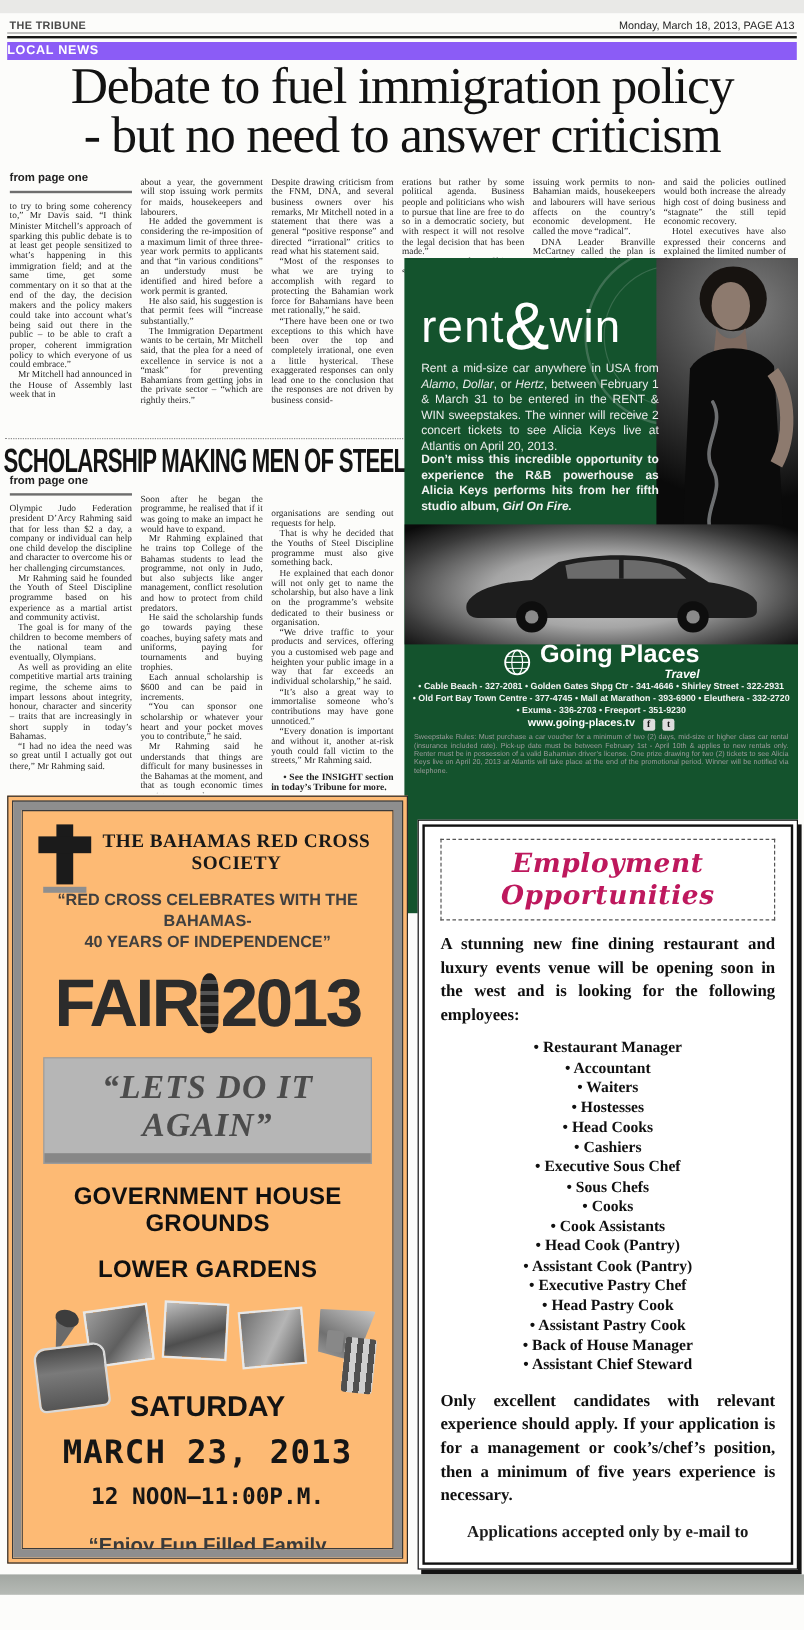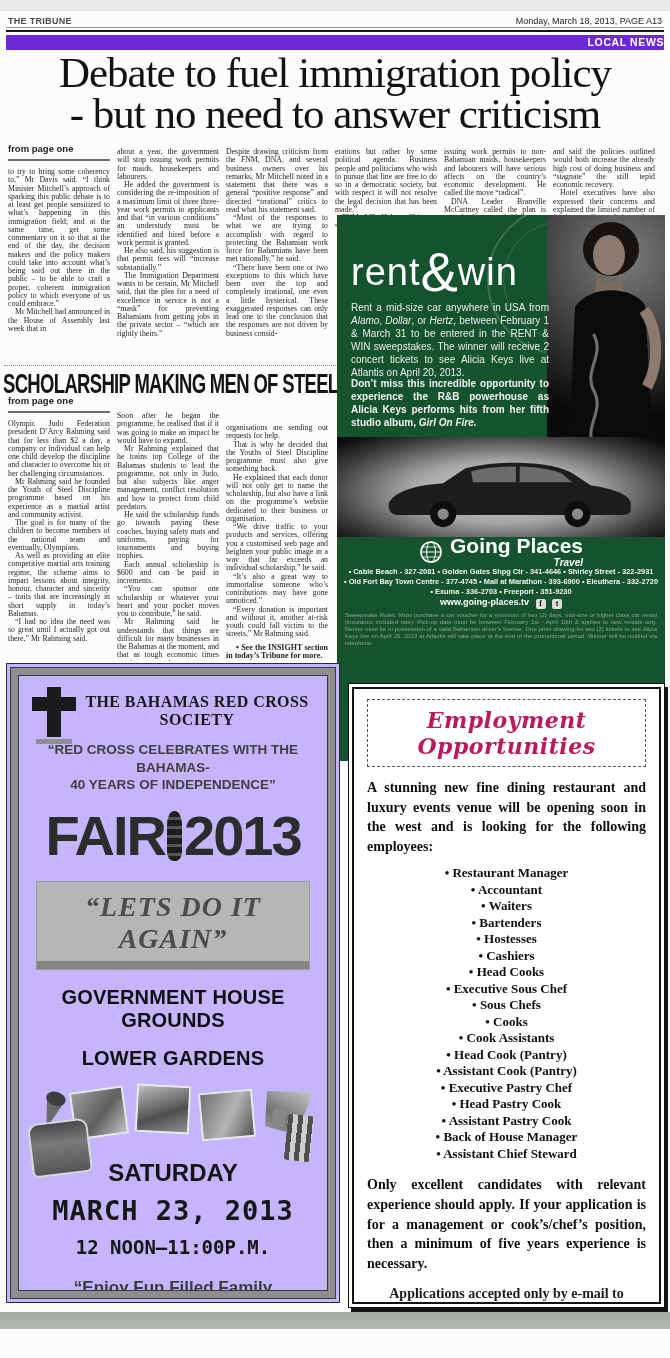--- a/index.html
+++ b/index.html
@@ -5,22 +5,22 @@
   * { margin:0; padding:0; box-sizing:border-box; }
   html,body { background:#e9e9e7; }
   .page { position:relative; width:670px; height:1358px; margin:11px auto; background:#fcfcfa;
           color:#1c1c1c; font-family:"Liberation Serif", serif; overflow:hidden; }
 
   
   .mast-left  { position:absolute; top:5px; left:8px;  font:bold 9px "Liberation Sans", sans-serif; color:#4a4a4a; letter-spacing:.3px; }
   .mast-right { position:absolute; top:5px; right:8px; font:9px "Liberation Sans", sans-serif; color:#222; }
   .mast-rule1 { position:absolute; top:16px; left:6px; right:6px; height:1px; background:#9a9a9a; }
   .mast-rule2 { position:absolute; top:19px; left:6px; right:6px; height:2px; background:#161616; }
-  .section-banner { position:absolute; top:24px; left:6px; right:6px; height:15px; background:#6d28d9;
-          color:#fff; font:bold 10.5px "Liberation Sans", sans-serif; text-align:right; line-height:15px; letter-spacing:.6px; }
+  .section-banner { position:absolute; top:24px; left:6px; right:6px; height:15px; background:#8b5cf6;
+          color:#fff; font:bold 10.5px "Liberation Sans", sans-serif; text-align:left; line-height:15px; letter-spacing:.6px; }
 
   
   .headline { position:absolute; top:41px; left:0; right:0; text-align:center;
           font-family:"Liberation Serif", serif; font-size:43px; line-height:.96; letter-spacing:-1px; color:#121212; }
 
   
   .col { position:absolute; width:102px; font-size:7.8px; line-height:1.06; text-align:justify; color:#242424; overflow:hidden; }
   .col p { margin:0; }
   .col p + p { text-indent:7px; }
   .from-label { font:bold 9.5px "Liberation Sans", sans-serif; color:#222; border-bottom:2px solid #6e6e6e;
@@ -67,21 +67,21 @@
   .rw-gp-sub  { font-style:italic; font-weight:bold; font-size:10px; color:#fff; text-align:right; margin-top:1px; }
   .rw-loc { position:absolute; left:5px; right:5px; top:352px; z-index:4; font-size:7.4px; font-weight:600;
           line-height:1.35; text-align:center; color:#f4f4f4; }
   .rw-web { position:absolute; left:0; right:0; top:382px; z-index:4; text-align:center; font-size:9px; font-weight:bold; color:#fff; }
   .soc { display:inline-block; width:10px; height:10px; border-radius:2px; background:#dcdcdc; color:#111;
           font:bold 8px "Liberation Serif", serif; line-height:10px; text-align:center; margin-left:4px; vertical-align:-1px; }
   .rw-rules { position:absolute; left:8px; right:8px; top:397px; z-index:4; font-size:6px; line-height:1.16;
           text-align:justify; color:#9b9b9b; }
 
   
-  .redcross { position:absolute; left:6px; top:652px; width:334px; height:640px; background:#c4b5fd;
+  .redcross { position:absolute; left:6px; top:652px; width:334px; height:640px; background:#fdba74;
           border:1px solid #2a2a2a; padding:4px; }
   .rc-frame { height:100%; border:7px solid #8e8e8e; box-shadow:inset 0 0 0 1px #3a3a3a, 0 0 0 1px #3a3a3a;
           position:relative; text-align:center; padding-top:14px; overflow:hidden; }
   .rc-cross { position:absolute; left:14px; top:12px; width:44px; height:58px; }
   .rc-cross .v { position:absolute; left:15px; top:0; width:14px; height:50px; background:#1b1b1b; }
   .rc-cross .h { position:absolute; left:0; top:10px; width:44px; height:14px; background:#1b1b1b; }
   .rc-cross .base { position:absolute; left:4px; top:52px; width:36px; height:5px; background:#8f8f8f; }
   .rc-org { margin:4px 8px 0 56px; font:bold 16px "Liberation Serif", serif; color:#181818; letter-spacing:.4px; }
   .rc-quote { font:bold 13.5px "Liberation Sans", sans-serif; color:#3f3f3f; line-height:1.3; }
   .rc-quote.first { margin-top:12px; }
@@ -296,24 +296,23 @@
   <div class="employment">
     <div class="emp-inner">
       <div class="emp-titlebox">
         <div class="emp-title">Employment Opportunities</div>
       </div>
       <div class="emp-intro">A stunning new fine dining restaurant and luxury events venue will be opening soon in the west and is looking for the following employees:</div>
       <div class="emp-list">
         <div class="emp-item">Restaurant Manager</div>
         <div class="emp-item">Accountant</div>
         <div class="emp-item">Waiters</div>
-        <div class="emp-item">Bartenders</div>
         <div class="emp-item">Hostesses</div>
+        <div class="emp-item">Head Cooks</div>
         <div class="emp-item">Cashiers</div>
-        <div class="emp-item">Head Cooks</div>
         <div class="emp-item">Executive Sous Chef</div>
         <div class="emp-item">Sous Chefs</div>
         <div class="emp-item">Cooks</div>
         <div class="emp-item">Cook Assistants</div>
         <div class="emp-item">Head Cook (Pantry)</div>
         <div class="emp-item">Assistant Cook (Pantry)</div>
         <div class="emp-item">Executive Pastry Chef</div>
         <div class="emp-item">Head Pastry Cook</div>
         <div class="emp-item">Assistant Pastry Cook</div>
         <div class="emp-item">Back of House Manager</div>

